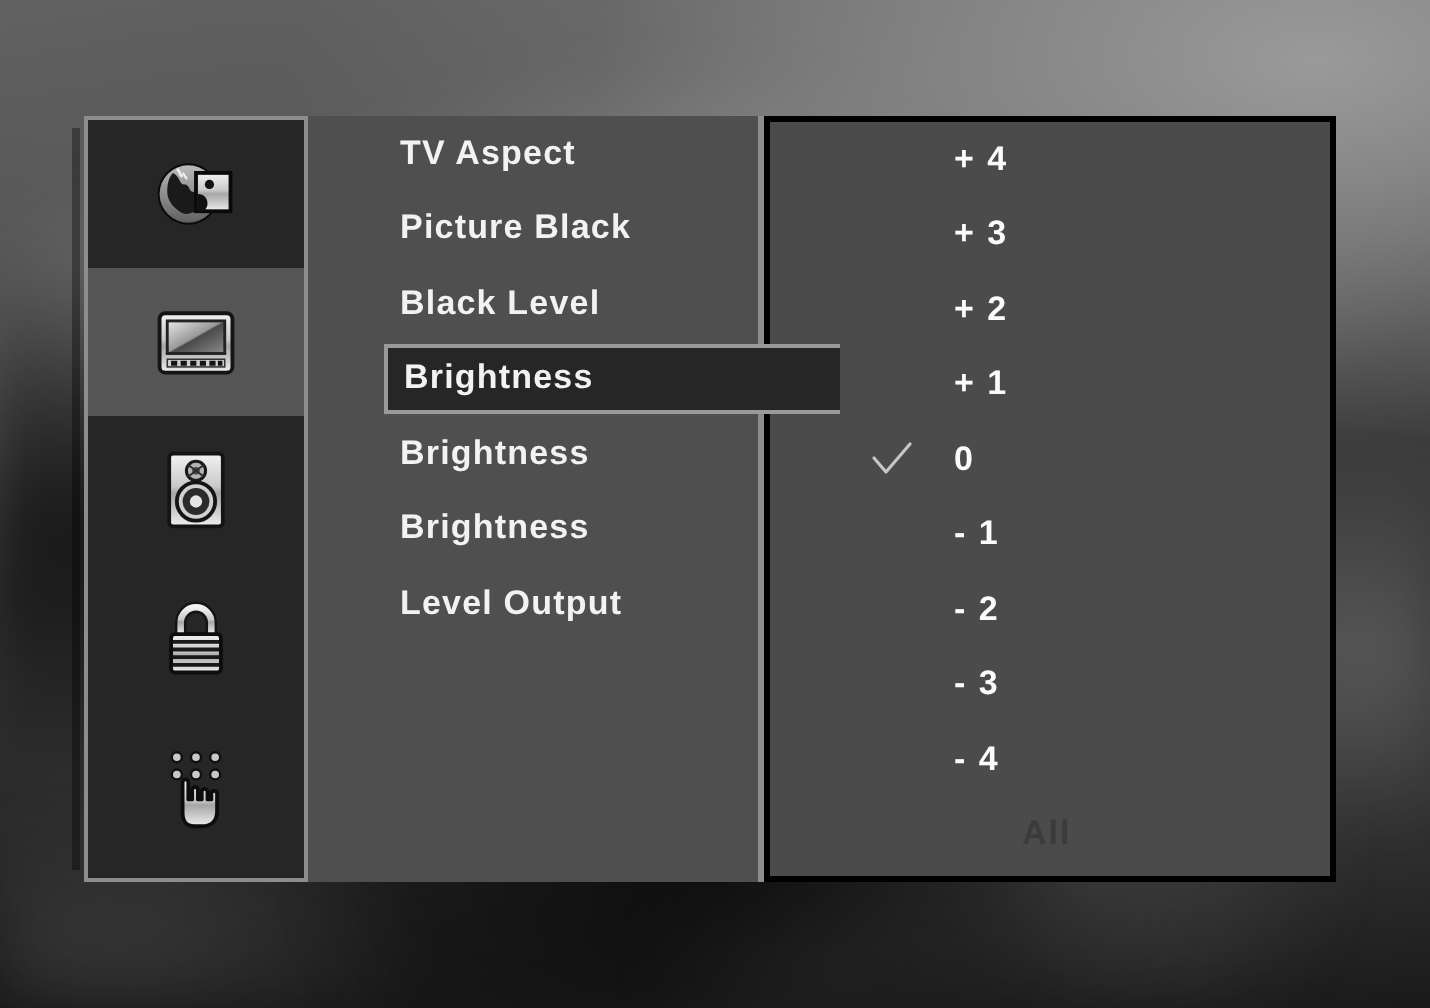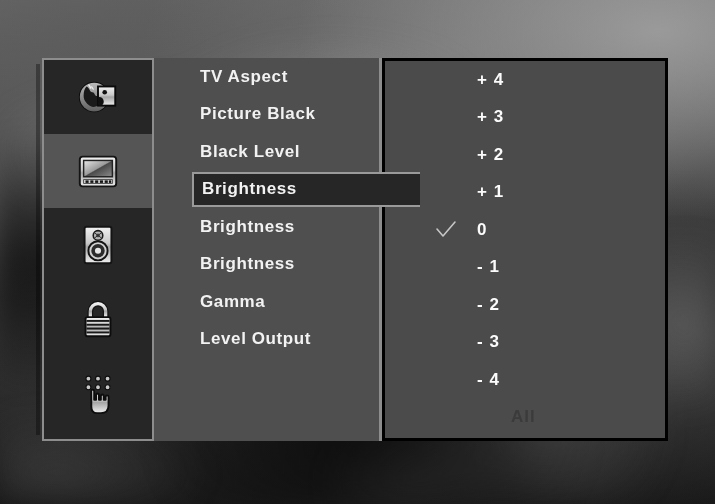--- a/index.html
+++ b/index.html
@@ -364,23 +364,20 @@
           <div class="row-plate"></div>
           <span class="menu-label">Brightness</span>
         </div>
         <div class="menu-row">
           <span class="menu-label">Brightness</span>
         </div>
         <div class="menu-row">
           <span class="menu-label">Brightness</span>
         </div>
         <div class="menu-row">
-          <span class="menu-label">Gamma</span>
-        </div>
-        <div class="menu-row">
           <span class="menu-label">Level Output</span>
         </div>
       </div>
 
     <div class="value-panel" id="value-panel">
         <div class="value-row">
           <span class="value-text">+ 4</span>
         </div>
         <div class="value-row">
           <span class="value-text">+ 3</span>

